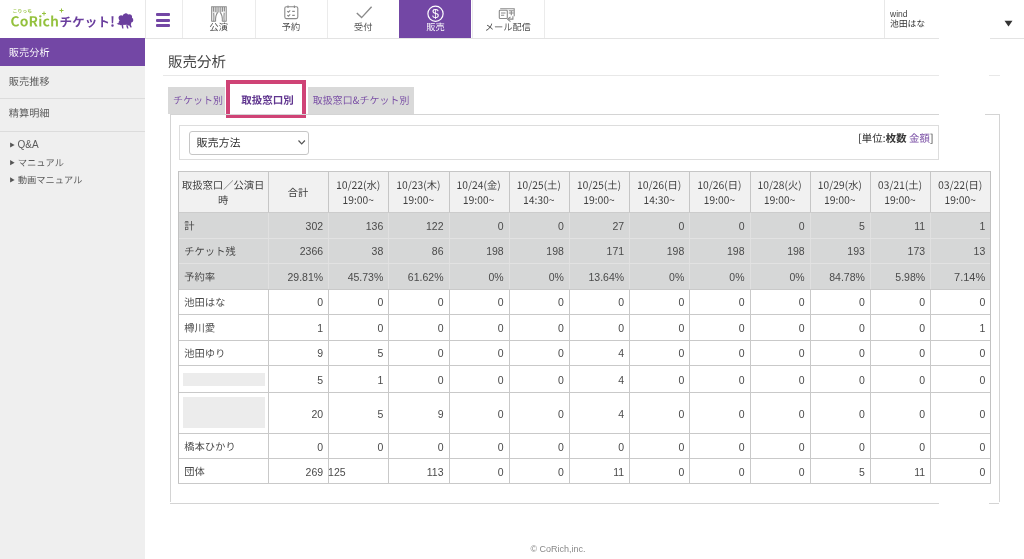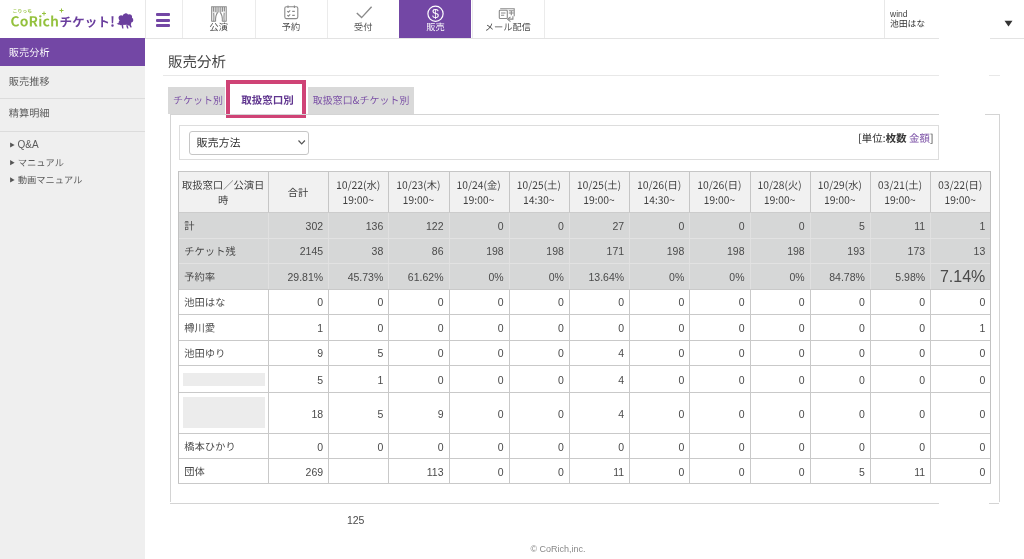--- a/index.html
+++ b/index.html
@@ -112,21 +112,21 @@
     <div style="position:absolute;left:388.29999999999995px;top:219.75px;width:55.200000000000045px;text-align:right;font-size:10.5px;line-height:12.5px;color:#4a4a4a;">122</div>
     <div style="position:absolute;left:448.5px;top:219.75px;width:55.19999999999999px;text-align:right;font-size:10.5px;line-height:12.5px;color:#4a4a4a;">0</div>
     <div style="position:absolute;left:508.7px;top:219.75px;width:55.19999999999999px;text-align:right;font-size:10.5px;line-height:12.5px;color:#4a4a4a;">0</div>
     <div style="position:absolute;left:568.9px;top:219.75px;width:55.200000000000045px;text-align:right;font-size:10.5px;line-height:12.5px;color:#4a4a4a;">27</div>
     <div style="position:absolute;left:629.1px;top:219.75px;width:55.19999999999993px;text-align:right;font-size:10.5px;line-height:12.5px;color:#4a4a4a;">0</div>
     <div style="position:absolute;left:689.3px;top:219.75px;width:55.200000000000045px;text-align:right;font-size:10.5px;line-height:12.5px;color:#4a4a4a;">0</div>
     <div style="position:absolute;left:749.5px;top:219.75px;width:55.200000000000045px;text-align:right;font-size:10.5px;line-height:12.5px;color:#4a4a4a;">0</div>
     <div style="position:absolute;left:809.7px;top:219.75px;width:55.19999999999993px;text-align:right;font-size:10.5px;line-height:12.5px;color:#4a4a4a;">5</div>
     <div style="position:absolute;left:869.9px;top:219.75px;width:55.200000000000045px;text-align:right;font-size:10.5px;line-height:12.5px;color:#4a4a4a;">11</div>
     <div style="position:absolute;left:930.1px;top:219.75px;width:55.200000000000045px;text-align:right;font-size:10.5px;line-height:12.5px;color:#4a4a4a;">1</div>
-    <div style="position:absolute;left:267.9px;top:245.25px;width:55.19999999999999px;text-align:right;font-size:10.5px;line-height:12.5px;color:#4a4a4a;">2145</div>
+    <div style="position:absolute;left:267.9px;top:245.25px;width:55.19999999999999px;text-align:right;font-size:10.5px;line-height:12.5px;color:#4a4a4a;">2366</div>
     <div style="position:absolute;left:328.09999999999997px;top:245.25px;width:55.19999999999999px;text-align:right;font-size:10.5px;line-height:12.5px;color:#4a4a4a;">38</div>
     <div style="position:absolute;left:388.29999999999995px;top:245.25px;width:55.200000000000045px;text-align:right;font-size:10.5px;line-height:12.5px;color:#4a4a4a;">86</div>
     <div style="position:absolute;left:448.5px;top:245.25px;width:55.19999999999999px;text-align:right;font-size:10.5px;line-height:12.5px;color:#4a4a4a;">198</div>
     <div style="position:absolute;left:508.7px;top:245.25px;width:55.19999999999999px;text-align:right;font-size:10.5px;line-height:12.5px;color:#4a4a4a;">198</div>
     <div style="position:absolute;left:568.9px;top:245.25px;width:55.200000000000045px;text-align:right;font-size:10.5px;line-height:12.5px;color:#4a4a4a;">171</div>
     <div style="position:absolute;left:629.1px;top:245.25px;width:55.19999999999993px;text-align:right;font-size:10.5px;line-height:12.5px;color:#4a4a4a;">198</div>
     <div style="position:absolute;left:689.3px;top:245.25px;width:55.200000000000045px;text-align:right;font-size:10.5px;line-height:12.5px;color:#4a4a4a;">198</div>
     <div style="position:absolute;left:749.5px;top:245.25px;width:55.200000000000045px;text-align:right;font-size:10.5px;line-height:12.5px;color:#4a4a4a;">198</div>
     <div style="position:absolute;left:809.7px;top:245.25px;width:55.19999999999993px;text-align:right;font-size:10.5px;line-height:12.5px;color:#4a4a4a;">193</div>
     <div style="position:absolute;left:869.9px;top:245.25px;width:55.200000000000045px;text-align:right;font-size:10.5px;line-height:12.5px;color:#4a4a4a;">173</div>
@@ -135,21 +135,21 @@
     <div style="position:absolute;left:328.09999999999997px;top:270.75px;width:55.19999999999999px;text-align:right;font-size:10.5px;line-height:12.5px;color:#4a4a4a;">45.73%</div>
     <div style="position:absolute;left:388.29999999999995px;top:270.75px;width:55.200000000000045px;text-align:right;font-size:10.5px;line-height:12.5px;color:#4a4a4a;">61.62%</div>
     <div style="position:absolute;left:448.5px;top:270.75px;width:55.19999999999999px;text-align:right;font-size:10.5px;line-height:12.5px;color:#4a4a4a;">0%</div>
     <div style="position:absolute;left:508.7px;top:270.75px;width:55.19999999999999px;text-align:right;font-size:10.5px;line-height:12.5px;color:#4a4a4a;">0%</div>
     <div style="position:absolute;left:568.9px;top:270.75px;width:55.200000000000045px;text-align:right;font-size:10.5px;line-height:12.5px;color:#4a4a4a;">13.64%</div>
     <div style="position:absolute;left:629.1px;top:270.75px;width:55.19999999999993px;text-align:right;font-size:10.5px;line-height:12.5px;color:#4a4a4a;">0%</div>
     <div style="position:absolute;left:689.3px;top:270.75px;width:55.200000000000045px;text-align:right;font-size:10.5px;line-height:12.5px;color:#4a4a4a;">0%</div>
     <div style="position:absolute;left:749.5px;top:270.75px;width:55.200000000000045px;text-align:right;font-size:10.5px;line-height:12.5px;color:#4a4a4a;">0%</div>
     <div style="position:absolute;left:809.7px;top:270.75px;width:55.19999999999993px;text-align:right;font-size:10.5px;line-height:12.5px;color:#4a4a4a;">84.78%</div>
     <div style="position:absolute;left:869.9px;top:270.75px;width:55.200000000000045px;text-align:right;font-size:10.5px;line-height:12.5px;color:#4a4a4a;">5.98%</div>
-    <div style="position:absolute;left:930.1px;top:270.75px;width:55.200000000000045px;text-align:right;font-size:16px;line-height:12.5px;color:#4a4a4a;">7.14%</div>
+    <div style="position:absolute;left:930.1px;top:270.75px;width:55.200000000000045px;text-align:right;font-size:11px;line-height:12.5px;color:#4a4a4a;">7.14%</div>
     <div style="position:absolute;left:267.9px;top:296.25px;width:55.19999999999999px;text-align:right;font-size:10.5px;line-height:12.5px;color:#4a4a4a;">0</div>
     <div style="position:absolute;left:328.09999999999997px;top:296.25px;width:55.19999999999999px;text-align:right;font-size:10.5px;line-height:12.5px;color:#4a4a4a;">0</div>
     <div style="position:absolute;left:388.29999999999995px;top:296.25px;width:55.200000000000045px;text-align:right;font-size:10.5px;line-height:12.5px;color:#4a4a4a;">0</div>
     <div style="position:absolute;left:448.5px;top:296.25px;width:55.19999999999999px;text-align:right;font-size:10.5px;line-height:12.5px;color:#4a4a4a;">0</div>
     <div style="position:absolute;left:508.7px;top:296.25px;width:55.19999999999999px;text-align:right;font-size:10.5px;line-height:12.5px;color:#4a4a4a;">0</div>
     <div style="position:absolute;left:568.9px;top:296.25px;width:55.200000000000045px;text-align:right;font-size:10.5px;line-height:12.5px;color:#4a4a4a;">0</div>
     <div style="position:absolute;left:629.1px;top:296.25px;width:55.19999999999993px;text-align:right;font-size:10.5px;line-height:12.5px;color:#4a4a4a;">0</div>
     <div style="position:absolute;left:689.3px;top:296.25px;width:55.200000000000045px;text-align:right;font-size:10.5px;line-height:12.5px;color:#4a4a4a;">0</div>
     <div style="position:absolute;left:749.5px;top:296.25px;width:55.200000000000045px;text-align:right;font-size:10.5px;line-height:12.5px;color:#4a4a4a;">0</div>
     <div style="position:absolute;left:809.7px;top:296.25px;width:55.19999999999993px;text-align:right;font-size:10.5px;line-height:12.5px;color:#4a4a4a;">0</div>
@@ -184,21 +184,21 @@
     <div style="position:absolute;left:388.29999999999995px;top:373.5px;width:55.200000000000045px;text-align:right;font-size:10.5px;line-height:12.5px;color:#4a4a4a;">0</div>
     <div style="position:absolute;left:448.5px;top:373.5px;width:55.19999999999999px;text-align:right;font-size:10.5px;line-height:12.5px;color:#4a4a4a;">0</div>
     <div style="position:absolute;left:508.7px;top:373.5px;width:55.19999999999999px;text-align:right;font-size:10.5px;line-height:12.5px;color:#4a4a4a;">0</div>
     <div style="position:absolute;left:568.9px;top:373.5px;width:55.200000000000045px;text-align:right;font-size:10.5px;line-height:12.5px;color:#4a4a4a;">4</div>
     <div style="position:absolute;left:629.1px;top:373.5px;width:55.19999999999993px;text-align:right;font-size:10.5px;line-height:12.5px;color:#4a4a4a;">0</div>
     <div style="position:absolute;left:689.3px;top:373.5px;width:55.200000000000045px;text-align:right;font-size:10.5px;line-height:12.5px;color:#4a4a4a;">0</div>
     <div style="position:absolute;left:749.5px;top:373.5px;width:55.200000000000045px;text-align:right;font-size:10.5px;line-height:12.5px;color:#4a4a4a;">0</div>
     <div style="position:absolute;left:809.7px;top:373.5px;width:55.19999999999993px;text-align:right;font-size:10.5px;line-height:12.5px;color:#4a4a4a;">0</div>
     <div style="position:absolute;left:869.9px;top:373.5px;width:55.200000000000045px;text-align:right;font-size:10.5px;line-height:12.5px;color:#4a4a4a;">0</div>
     <div style="position:absolute;left:930.1px;top:373.5px;width:55.200000000000045px;text-align:right;font-size:10.5px;line-height:12.5px;color:#4a4a4a;">0</div>
-    <div style="position:absolute;left:267.9px;top:407.5px;width:55.19999999999999px;text-align:right;font-size:10.5px;line-height:12.5px;color:#4a4a4a;">18</div>
+    <div style="position:absolute;left:267.9px;top:407.5px;width:55.19999999999999px;text-align:right;font-size:10.5px;line-height:12.5px;color:#4a4a4a;">20</div>
     <div style="position:absolute;left:328.09999999999997px;top:407.5px;width:55.19999999999999px;text-align:right;font-size:10.5px;line-height:12.5px;color:#4a4a4a;">5</div>
     <div style="position:absolute;left:388.29999999999995px;top:407.5px;width:55.200000000000045px;text-align:right;font-size:10.5px;line-height:12.5px;color:#4a4a4a;">9</div>
     <div style="position:absolute;left:448.5px;top:407.5px;width:55.19999999999999px;text-align:right;font-size:10.5px;line-height:12.5px;color:#4a4a4a;">0</div>
     <div style="position:absolute;left:508.7px;top:407.5px;width:55.19999999999999px;text-align:right;font-size:10.5px;line-height:12.5px;color:#4a4a4a;">0</div>
     <div style="position:absolute;left:568.9px;top:407.5px;width:55.200000000000045px;text-align:right;font-size:10.5px;line-height:12.5px;color:#4a4a4a;">4</div>
     <div style="position:absolute;left:629.1px;top:407.5px;width:55.19999999999993px;text-align:right;font-size:10.5px;line-height:12.5px;color:#4a4a4a;">0</div>
     <div style="position:absolute;left:689.3px;top:407.5px;width:55.200000000000045px;text-align:right;font-size:10.5px;line-height:12.5px;color:#4a4a4a;">0</div>
     <div style="position:absolute;left:749.5px;top:407.5px;width:55.200000000000045px;text-align:right;font-size:10.5px;line-height:12.5px;color:#4a4a4a;">0</div>
     <div style="position:absolute;left:809.7px;top:407.5px;width:55.19999999999993px;text-align:right;font-size:10.5px;line-height:12.5px;color:#4a4a4a;">0</div>
     <div style="position:absolute;left:869.9px;top:407.5px;width:55.200000000000045px;text-align:right;font-size:10.5px;line-height:12.5px;color:#4a4a4a;">0</div>
@@ -209,21 +209,21 @@
     <div style="position:absolute;left:448.5px;top:440.5px;width:55.19999999999999px;text-align:right;font-size:10.5px;line-height:12.5px;color:#4a4a4a;">0</div>
     <div style="position:absolute;left:508.7px;top:440.5px;width:55.19999999999999px;text-align:right;font-size:10.5px;line-height:12.5px;color:#4a4a4a;">0</div>
     <div style="position:absolute;left:568.9px;top:440.5px;width:55.200000000000045px;text-align:right;font-size:10.5px;line-height:12.5px;color:#4a4a4a;">0</div>
     <div style="position:absolute;left:629.1px;top:440.5px;width:55.19999999999993px;text-align:right;font-size:10.5px;line-height:12.5px;color:#4a4a4a;">0</div>
     <div style="position:absolute;left:689.3px;top:440.5px;width:55.200000000000045px;text-align:right;font-size:10.5px;line-height:12.5px;color:#4a4a4a;">0</div>
     <div style="position:absolute;left:749.5px;top:440.5px;width:55.200000000000045px;text-align:right;font-size:10.5px;line-height:12.5px;color:#4a4a4a;">0</div>
     <div style="position:absolute;left:809.7px;top:440.5px;width:55.19999999999993px;text-align:right;font-size:10.5px;line-height:12.5px;color:#4a4a4a;">0</div>
     <div style="position:absolute;left:869.9px;top:440.5px;width:55.200000000000045px;text-align:right;font-size:10.5px;line-height:12.5px;color:#4a4a4a;">0</div>
     <div style="position:absolute;left:930.1px;top:440.5px;width:55.200000000000045px;text-align:right;font-size:10.5px;line-height:12.5px;color:#4a4a4a;">0</div>
     <div style="position:absolute;left:267.9px;top:465.5px;width:55.19999999999999px;text-align:right;font-size:10.5px;line-height:12.5px;color:#4a4a4a;">269</div>
-    <div style="position:absolute;left:328.09999999999997px;top:465.5px;width:55.19999999999999px;text-align:center;font-size:10.5px;line-height:12.5px;color:#4a4a4a;margin-top:48px;">125</div>
+    <div style="position:absolute;left:328.09999999999997px;top:465.5px;width:55.19999999999999px;text-align:left;font-size:10.5px;line-height:12.5px;color:#4a4a4a;">125</div>
     <div style="position:absolute;left:388.29999999999995px;top:465.5px;width:55.200000000000045px;text-align:right;font-size:10.5px;line-height:12.5px;color:#4a4a4a;">113</div>
     <div style="position:absolute;left:448.5px;top:465.5px;width:55.19999999999999px;text-align:right;font-size:10.5px;line-height:12.5px;color:#4a4a4a;">0</div>
     <div style="position:absolute;left:508.7px;top:465.5px;width:55.19999999999999px;text-align:right;font-size:10.5px;line-height:12.5px;color:#4a4a4a;">0</div>
     <div style="position:absolute;left:568.9px;top:465.5px;width:55.200000000000045px;text-align:right;font-size:10.5px;line-height:12.5px;color:#4a4a4a;">11</div>
     <div style="position:absolute;left:629.1px;top:465.5px;width:55.19999999999993px;text-align:right;font-size:10.5px;line-height:12.5px;color:#4a4a4a;">0</div>
     <div style="position:absolute;left:689.3px;top:465.5px;width:55.200000000000045px;text-align:right;font-size:10.5px;line-height:12.5px;color:#4a4a4a;">0</div>
     <div style="position:absolute;left:749.5px;top:465.5px;width:55.200000000000045px;text-align:right;font-size:10.5px;line-height:12.5px;color:#4a4a4a;">0</div>
     <div style="position:absolute;left:809.7px;top:465.5px;width:55.19999999999993px;text-align:right;font-size:10.5px;line-height:12.5px;color:#4a4a4a;">5</div>
     <div style="position:absolute;left:869.9px;top:465.5px;width:55.200000000000045px;text-align:right;font-size:10.5px;line-height:12.5px;color:#4a4a4a;">11</div>
     <div style="position:absolute;left:930.1px;top:465.5px;width:55.200000000000045px;text-align:right;font-size:10.5px;line-height:12.5px;color:#4a4a4a;">0</div>

